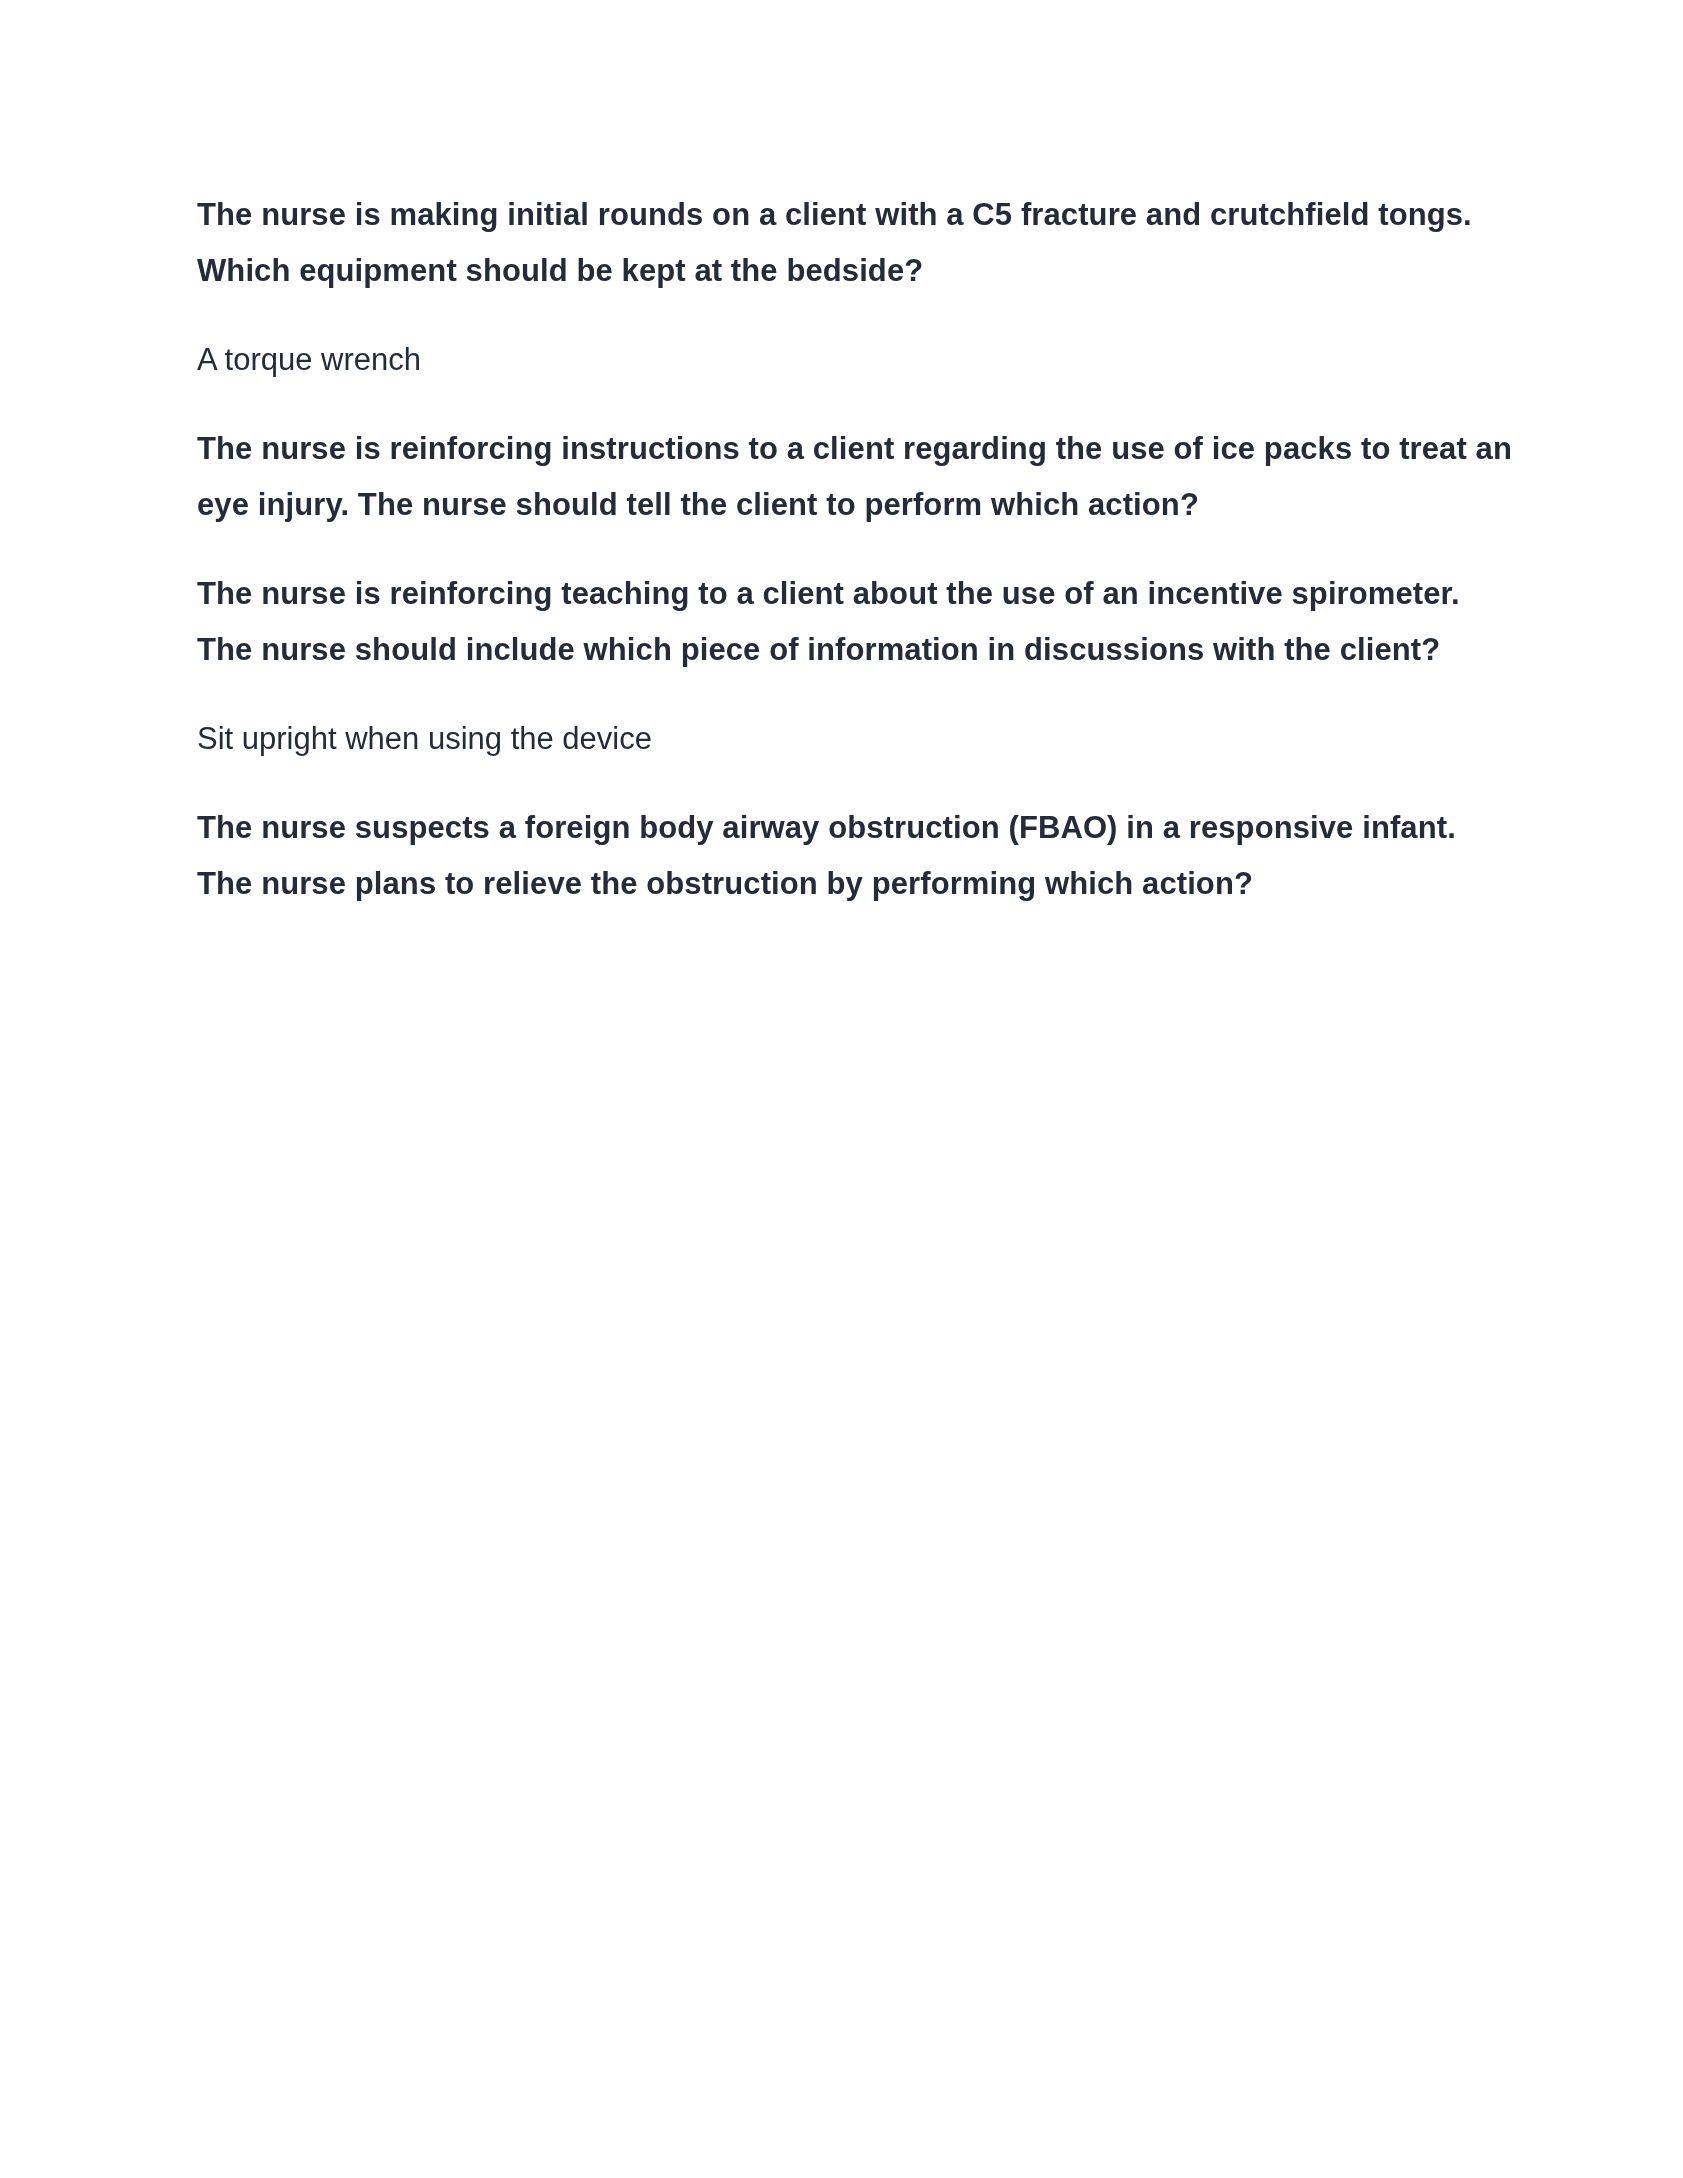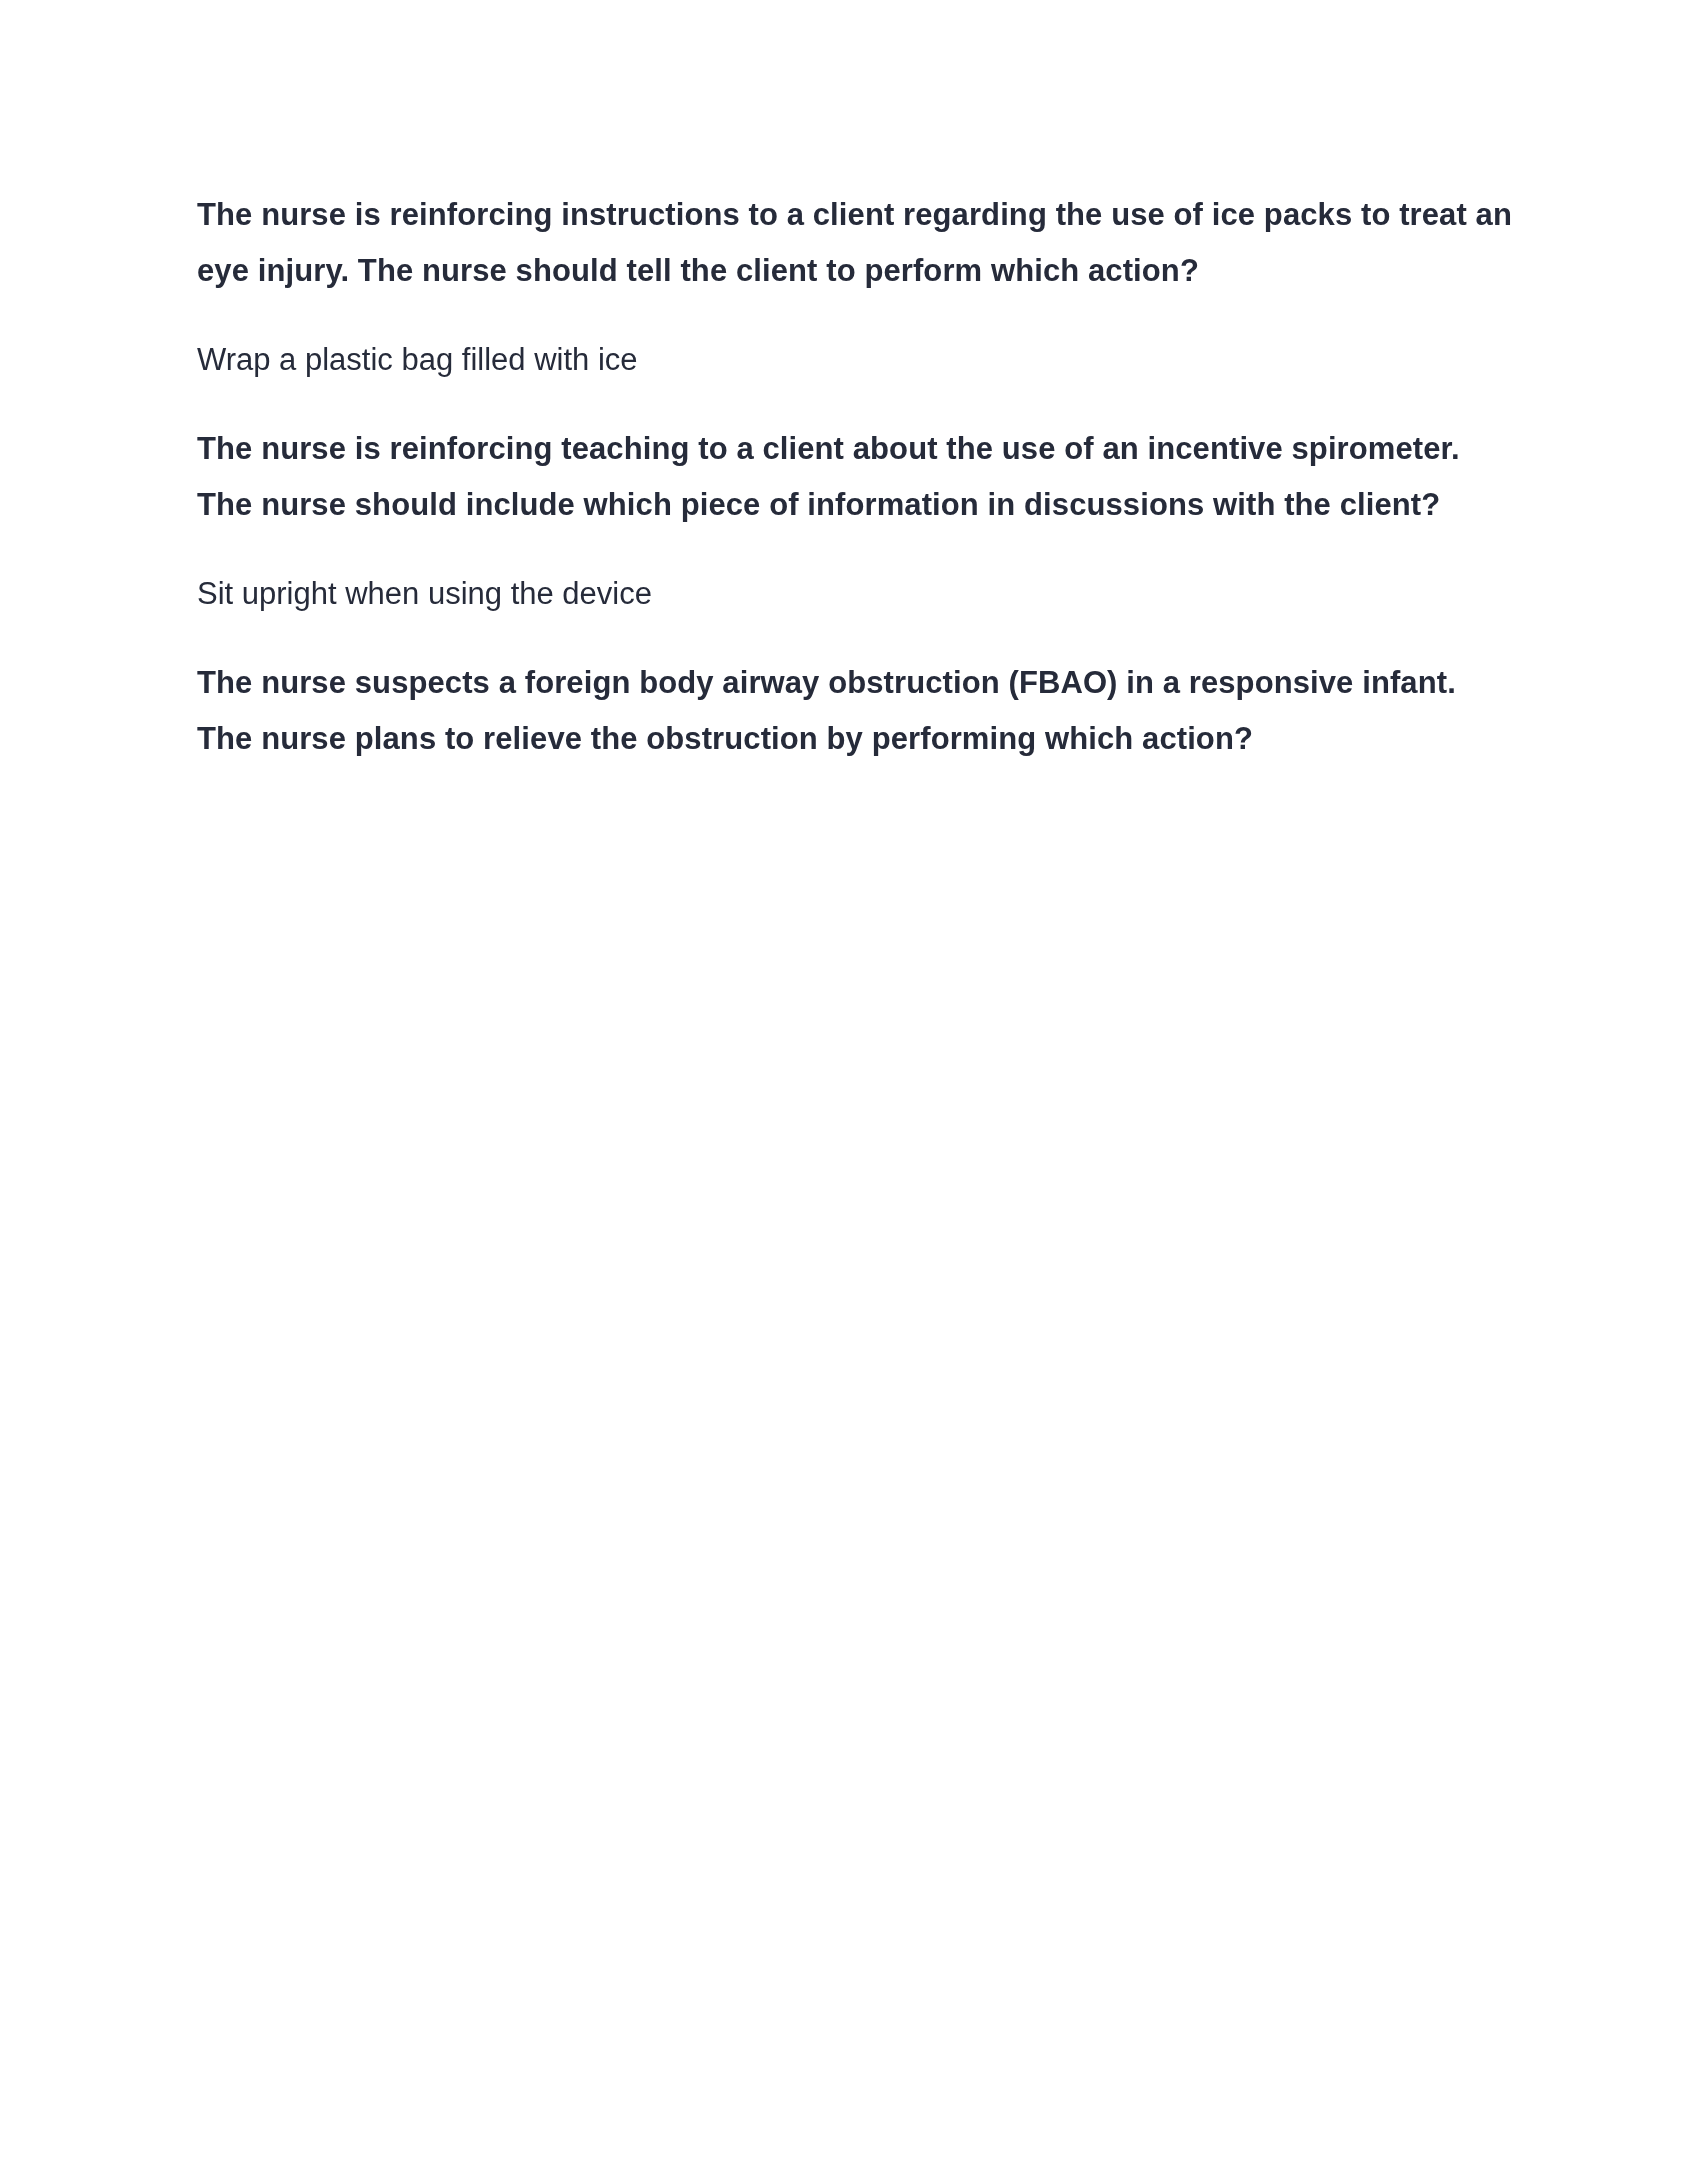--- a/index.html
+++ b/index.html
@@ -35,22 +35,25 @@
     .answer {
       font-weight: normal;
       margin: 0 0 33px 0;
     }
   </style>
 </head>
 <body>
 
 <div class="page">
   <div class="qa-item">
+    <p class="question">The nurse is making initial rounds on a client with a C5 fracture and crutchfield tongs. Which equipment should be kept at the bedside?</p>
+    <p class="answer">A torque wrench</p>
+  </div>
+  <div class="qa-item">
     <p class="question">The nurse is reinforcing instructions to a client regarding the use of ice packs to treat an eye injury. The nurse should tell the client to perform which action?</p>
-    <p class="answer">Wrap a plastic bag filled with ice</p>
   </div>
   <div class="qa-item">
   </div>
   <div class="qa-item">
     <p class="question">The nurse is reinforcing teaching to a client about the use of an incentive spirometer. The nurse should include which piece of information in discussions with the client?</p>
     <p class="answer">Sit upright when using the device</p>
   </div>
   <div class="qa-item">
   </div>
   <div class="qa-item">

